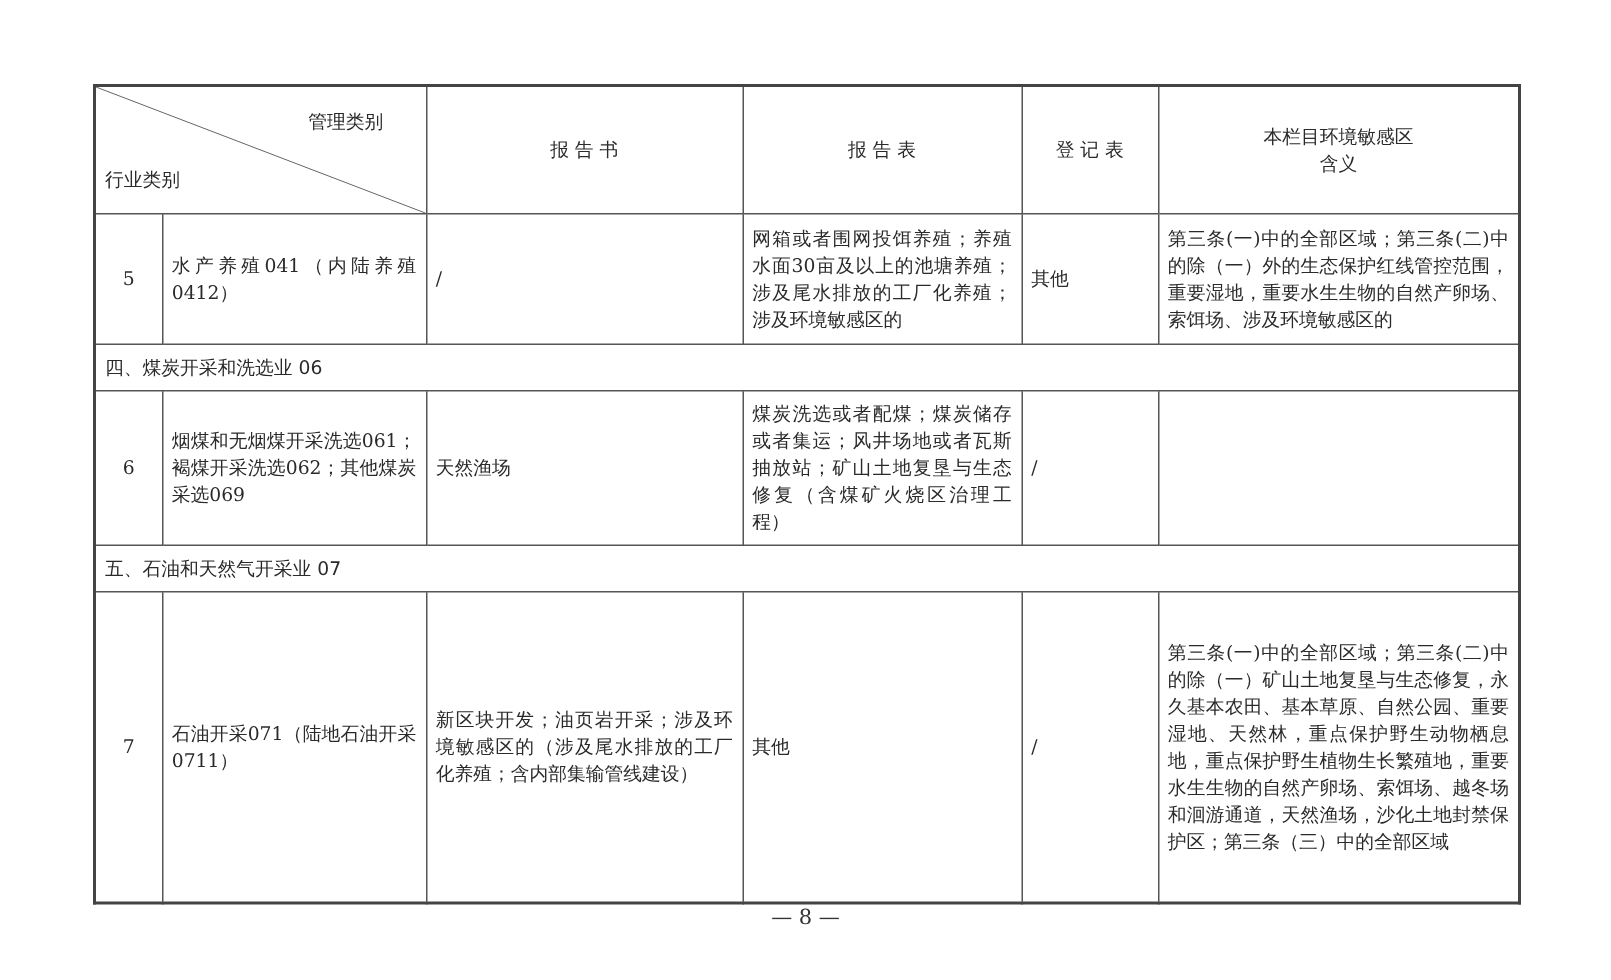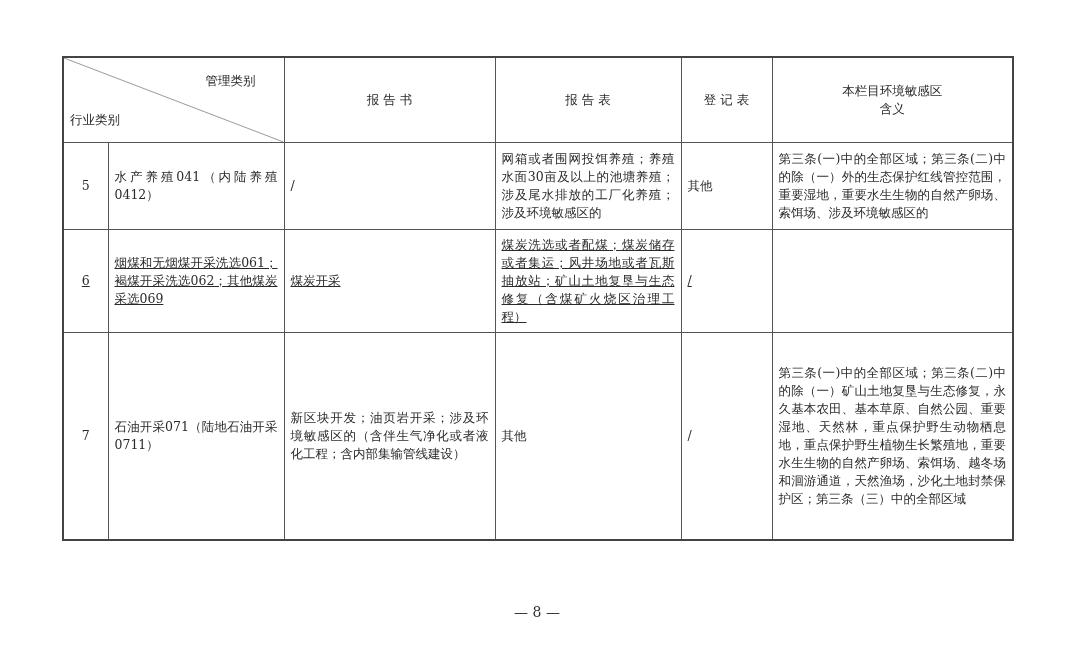--- a/index.html
+++ b/index.html
@@ -11,21 +11,21 @@
     table.doc { border:2px solid #444; }
     .hdr td { height:58px; text-align:center; font-family:"DejaVu Sans","Liberation Sans",sans-serif; font-size:12.5px; }
     .diag { position:relative; padding:13px !important; }
     .diag svg { position:absolute; left:0; top:0; width:100%; height:100%; }
     .diag .top-lbl { position:absolute; right:28px; top:14px; font-family:"DejaVu Sans","Liberation Sans",sans-serif; }
     .diag .bot-lbl { position:absolute; left:6px; bottom:12px; font-family:Liberation Mono, monospace; }
     .num { text-align:center; }
     .just { text-align:justify; }
     .section td { height:24px; font-family:"DejaVu Sans","Liberation Sans",sans-serif; font-size:12.5px; }
     .r5 td { height:80px; }
-    .r6 td { height:96px;text-decoration:underline; }
+    .r6 td { height:96px; }
     .r7 td { height:200px; }
     .pageno { position:absolute; left:0; width:1074px; top:604px; text-align:center; font-size:14px; color:#333; }
   </style>
 </head>
 <body>
 
 <table class="doc">
   <colgroup>
     <col style="width:45px">
     <col style="width:176px">
@@ -54,35 +54,41 @@
 
   <tr class="r5">
     <td class="num">5</td>
     <td class="just">水产养殖041（内陆养殖0412）</td>
     <td>/</td>
     <td class="just">网箱或者围网投饵养殖；养殖水面30亩及以上的池塘养殖；涉及尾水排放的工厂化养殖；涉及环境敏感区的</td>
     <td>其他</td>
     <td class="just">第三条(一)中的全部区域；第三条(二)中的除（一）外的生态保护红线管控范围，重要湿地，重要水生生物的自然产卵场、索饵场、涉及环境敏感区的</td>
   </tr>
 
+  <tr class="section">
+    <td colspan="6">四、煤炭开采和洗选业 06</td>
+  </tr>
 
   <tr class="r6">
     <td class="num">6</td>
     <td class="just">烟煤和无烟煤开采洗选061；褐煤开采洗选062；其他煤炭采选069</td>
-    <td>煤炭开采</td>
+    <td>天然渔场</td>
     <td class="just">煤炭洗选或者配煤；煤炭储存或者集运；风井场地或者瓦斯抽放站；矿山土地复垦与生态修复（含煤矿火烧区治理工程）</td>
     <td>/</td>
     <td class="just"></td>
   </tr>
 
+  <tr class="section">
+    <td colspan="6">五、石油和天然气开采业 07</td>
+  </tr>
 
   <tr class="r7">
     <td class="num">7</td>
     <td class="just">石油开采071（陆地石油开采0711）</td>
-    <td class="just">新区块开发；油页岩开采；涉及环境敏感区的（含伴生气净化或者液化工程；含内部集输管线建设）</td>
+    <td class="just">新区块开发；油页岩开采；涉及环境敏感区的（涉及尾水排放的工厂化养殖；含内部集输管线建设）</td>
     <td>其他</td>
     <td>/</td>
     <td class="just">第三条(一)中的全部区域；第三条(二)中的除（一）矿山土地复垦与生态修复，永久基本农田、基本草原、自然公园、重要湿地、天然林，重点保护野生动物栖息地，重点保护野生植物生长繁殖地，重要水生生物的自然产卵场、索饵场、越冬场和洄游通道，天然渔场，沙化土地封禁保护区；第三条（三）中的全部区域</td>
   </tr>
 </tbody>
   </table>
 
 <div class="pageno">— 8 —</div>
 
 </body></html>

